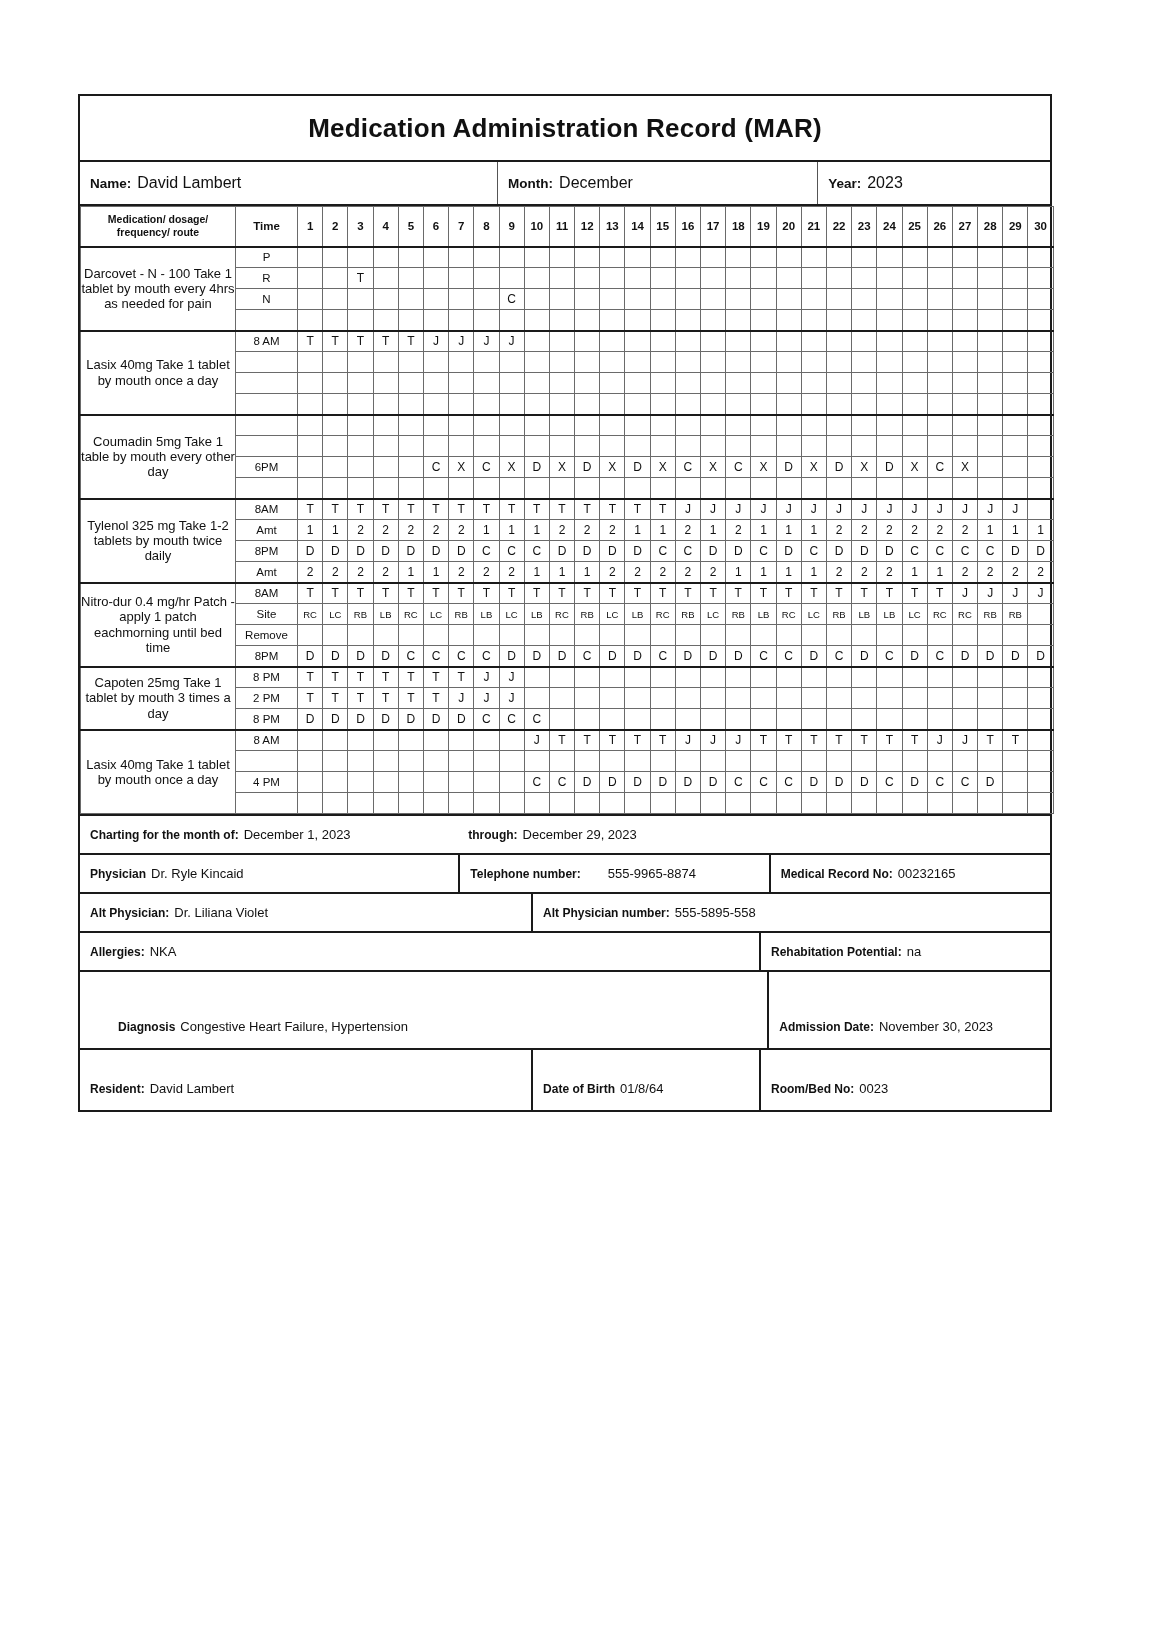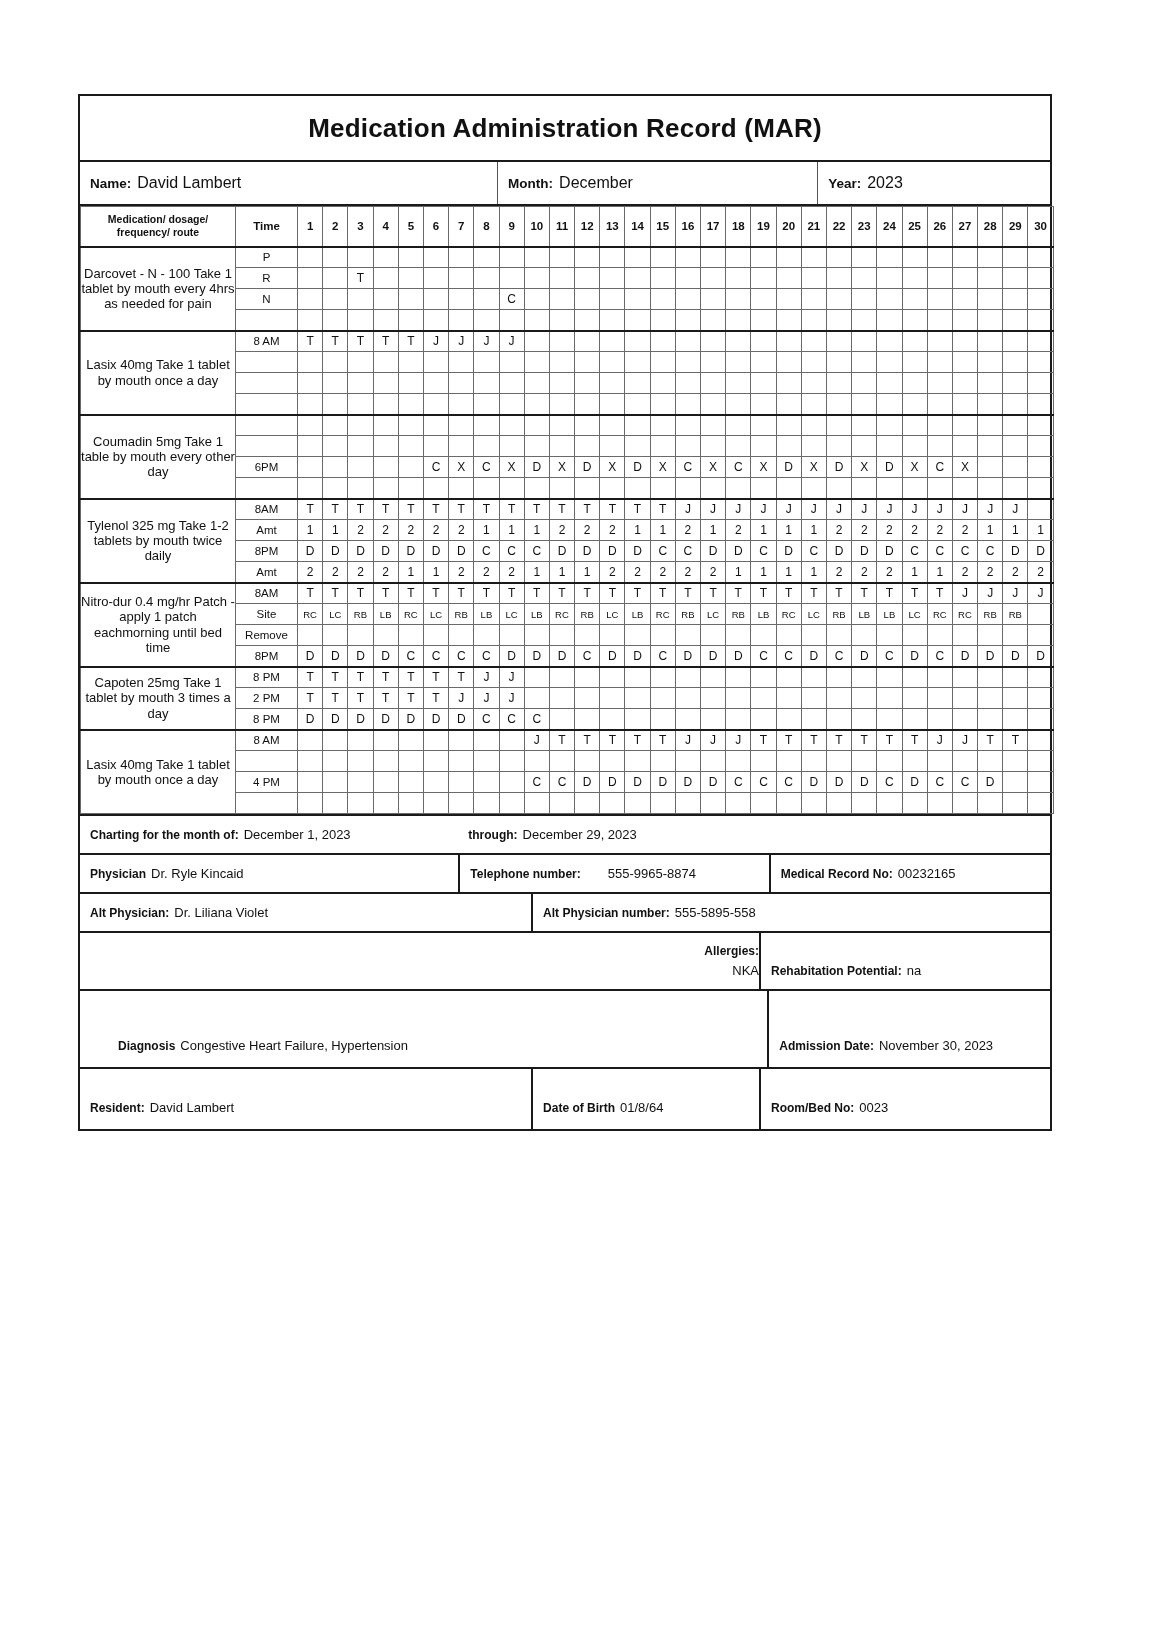--- a/index.html
+++ b/index.html
@@ -97,21 +97,21 @@
   .fcell + .fcell{border-left:2px solid #1a1a1a;}
   .fl{font-weight:bold;font-size:12px;white-space:nowrap;}
   .fv{font-size:13px;}
   .w-charting-a{width:39%;}
   .w-charting-b{width:61%;}
   .w-phys{width:39%;}
   .w-tel{width:32%;gap:27px;}
   .w-mrn{width:29%;}
   .w-altphys{width:46.5%;}
   .w-altnum{width:53.5%;}
-  .w-allerg{width:70%;flex-direction:column;}
+  .w-allerg{width:70%;}
   .w-rehab{width:30%;}
   .w-diag{width:70%;margin-left:28px;}
   .w-admit{width:30%;}
   .w-res{width:46.5%;}
   .w-dob{width:23.5%;}
   .w-room{width:30%;}
   .tall{min-height:76px;align-items:flex-end;padding-bottom:14px;}
   .tall2{min-height:60px;align-items:flex-end;padding-bottom:14px;}
 </style>
 </head>

